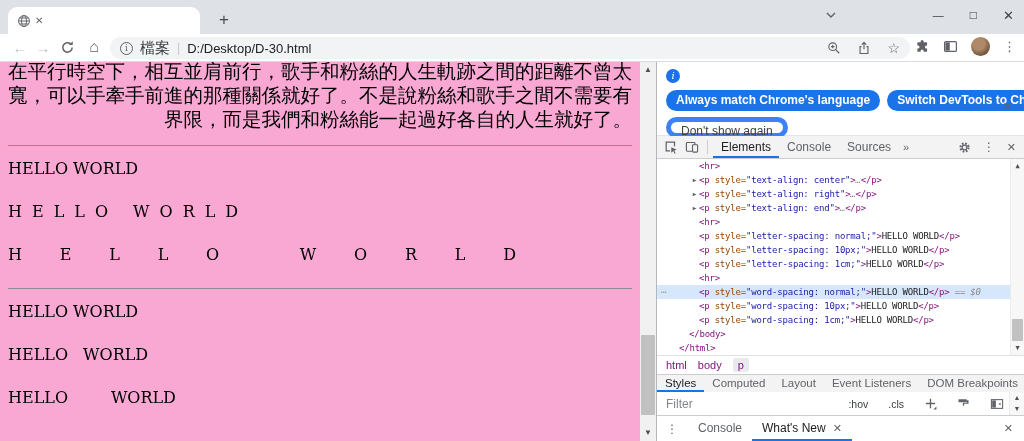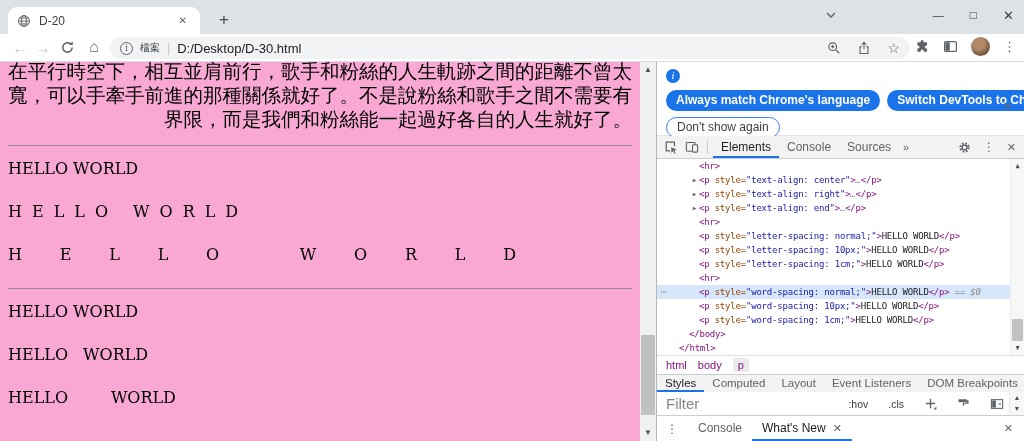--- a/index.html
+++ b/index.html
@@ -29,21 +29,21 @@
   .nav-home { left:84px; color:#5f6368; font-size:16px; top:3px; }
   .omnibox {
     position:absolute; left:110px; top:3px; width:800px; height:22px; border-radius:11px;
     background:#f1f3f4; display:flex; align-items:center; padding:0 10px; gap:7px;
   }
   .info-i {
     width:13px; height:13px; border:1.2px solid #5f6368; border-radius:50%;
     color:#5f6368; font-size:9px; line-height:11px; text-align:center;
     font-family:"DejaVu Serif", serif; flex:0 0 auto;
   }
-  .ob-file { font-size:10px; color:#3c4043; }
+  .ob-file { font-size:15px; color:#3c4043; }
   .ob-sep { color:#c4c7ca; font-size:12px; }
   .ob-url { font-size:13px; color:#202124; flex:1; }
   .ob-icons { display:flex; align-items:center; gap:16px; }
   .star { font-size:14px; color:#5f6368; line-height:1; }
   .toolbar-right { position:absolute; right:8px; top:3px; display:flex; align-items:center; gap:13px; }
   .avatar { width:19px; height:19px; border-radius:50%; background:radial-gradient(circle at 40% 35%, #b08968 0 35%, #6b4f3a 75%, #433227); }
   .menu-dots { font-size:13px; color:#5f6368; line-height:1; }
 
   
   .page {
@@ -65,21 +65,21 @@
   .page-thumb { top:273px; height:80px; }
 
   
   .devtools { position:absolute; top:62px; left:656px; right:0; bottom:0; border-left:1px solid #b4b7ba; background:#fff; }
 
   .notif { position:relative; height:74px; border-bottom:1px solid #e4e4e4; padding:7px 9px 0; }
   .notif-msg { display:flex; align-items:center; gap:8px; font-size:12.5px; color:#202124; }
   .info-badge { flex:0 0 auto; width:14px; height:14px; border-radius:50%; background:#1a73e8; color:#fff; font-size:10px; line-height:14px; text-align:center; font-family:"DejaVu Serif", serif; font-style:italic; }
   .notif-buttons { display:flex; gap:7px; margin-top:7px; }
   .btn-blue { background:#1a73e8; color:#fff; font-size:12px; font-weight:bold; height:21px; line-height:21px; padding:0 10px; border-radius:12px; white-space:nowrap; }
-  .btn-plain { display:inline-block; background:#fff; color:#3c4043; font-size:12px; height:21px; line-height:19px; padding:0 10px; border:1px solid #3b82f6; border-radius:12px; margin-top:6px; }
+  .btn-plain { display:inline-block; background:#fff; color:#3c4043; font-size:12px; height:21px; line-height:19px; padding:0 10px; border:5px solid #3b82f6; border-radius:12px; margin-top:6px; }
   .notif-close { position:absolute; right:12px; top:38px; color:#5f6368; font-size:11px; }
 
   .dt-toolbar { height:23px; background:#f3f3f3; border-bottom:1px solid #cacdd1; display:flex; align-items:center; position:relative; }
   .dt-icon { margin-left:7px; display:flex; align-items:center; }
   .dt-divider { width:1px; height:14px; background:#cacdd1; margin:0 5px 0 8px; }
   .dt-tab { font-size:12px; color:#5f6368; padding:0 8px; height:22px; line-height:22px; }
   .dt-tab.active { color:#202124; box-shadow:inset 0 -2px 0 #1a73e8; }
   .dt-more { font-size:11px; color:#5f6368; padding:0 4px; }
   .dt-right { position:absolute; right:8px; top:0; height:22px; display:flex; align-items:center; gap:12px; }
   .dots-v { font-size:12px; color:#5f6368; line-height:1; }
@@ -98,21 +98,21 @@
   .tree-thumb { top:160px; height:22px; width:11px; left:1px; }
 
   .crumbs { height:19px; border-top:1px solid #e0e0e0; background:#fff; display:flex; align-items:center; gap:11px; padding:0 9px; font-size:11px; color:#881280; }
   .crumb-chip { background:#e8eaed; padding:1px 5px; border-radius:2px; }
 
   .sidetabs { height:18px; background:#f3f3f3; border-top:1px solid #cacdd1; display:flex; align-items:center; font-size:11.5px; color:#5f6368; }
   .side-tab { padding:0 8px; height:17px; line-height:17px; white-space:nowrap; }
   .side-tab.active { color:#202124; box-shadow:inset 0 -2px 0 #1a73e8; }
 
   .filterrow { height:23px; position:relative; display:flex; align-items:center; padding-left:9px; background:#fff; }
-  .filter-ph { font-size:15px; color:#80868b; }
+  .filter-ph { font-size:12px; color:#80868b; }
   .style-icons { position:absolute; right:20px; display:flex; align-items:center; gap:20px; font-size:10.5px; color:#3c4043;margin-left:16px; }
   .spincol { position:absolute; right:0; top:0; width:15px; height:23px; background:#f7f7f7; border-left:1px solid #ebebeb; }
   .spincol .sb-arrow { width:14px; font-size:7px; height:10px; line-height:10px; }
 
   .drawer { height:26px; border-top:1px solid #cacdd1; background:#fff; display:flex; align-items:center; position:relative; }
   .drawer-dots { margin:0 10px 0 9px; font-size:12px; color:#5f6368; }
   .drawer-tab { font-size:12px; color:#5f6368; padding:0 10px; height:25px; line-height:25px; display:flex; align-items:center; gap:7px; }
   .drawer-tab.active { color:#202124; box-shadow:inset 0 -2px 0 #1a73e8; }
   .drawer-close { position:absolute; right:11px; }
 </style>
@@ -125,21 +125,20 @@
     <div class="tab">
       <span style="display:flex">
         <svg viewBox="0 0 16 16" width="14" height="14">
             <g fill="none" stroke="#5f6368" stroke-width="1.1">
               <circle cx="8" cy="8" r="6.2"></circle>
               <ellipse cx="8" cy="8" rx="2.8" ry="6.2"></ellipse>
               <path d="M1.8 8h12.4M2.7 4.6h10.6M2.7 11.4h10.6"></path>
             </g>
           </svg>
       </span>
-      <span class="tab-title">D-20</span>
       <span class="tab-close">✕</span>
     </div>
     <div class="newtab">+</div>
     <div class="win-controls">
       <span class="tabsearch">
         <svg width="12" height="8" viewBox="0 0 12 8">
             <path d="M2 2 6 6l4-4" fill="none" stroke="#5f6368" stroke-width="1.4"></path>
           </svg>
       </span>
       <span>—</span>

